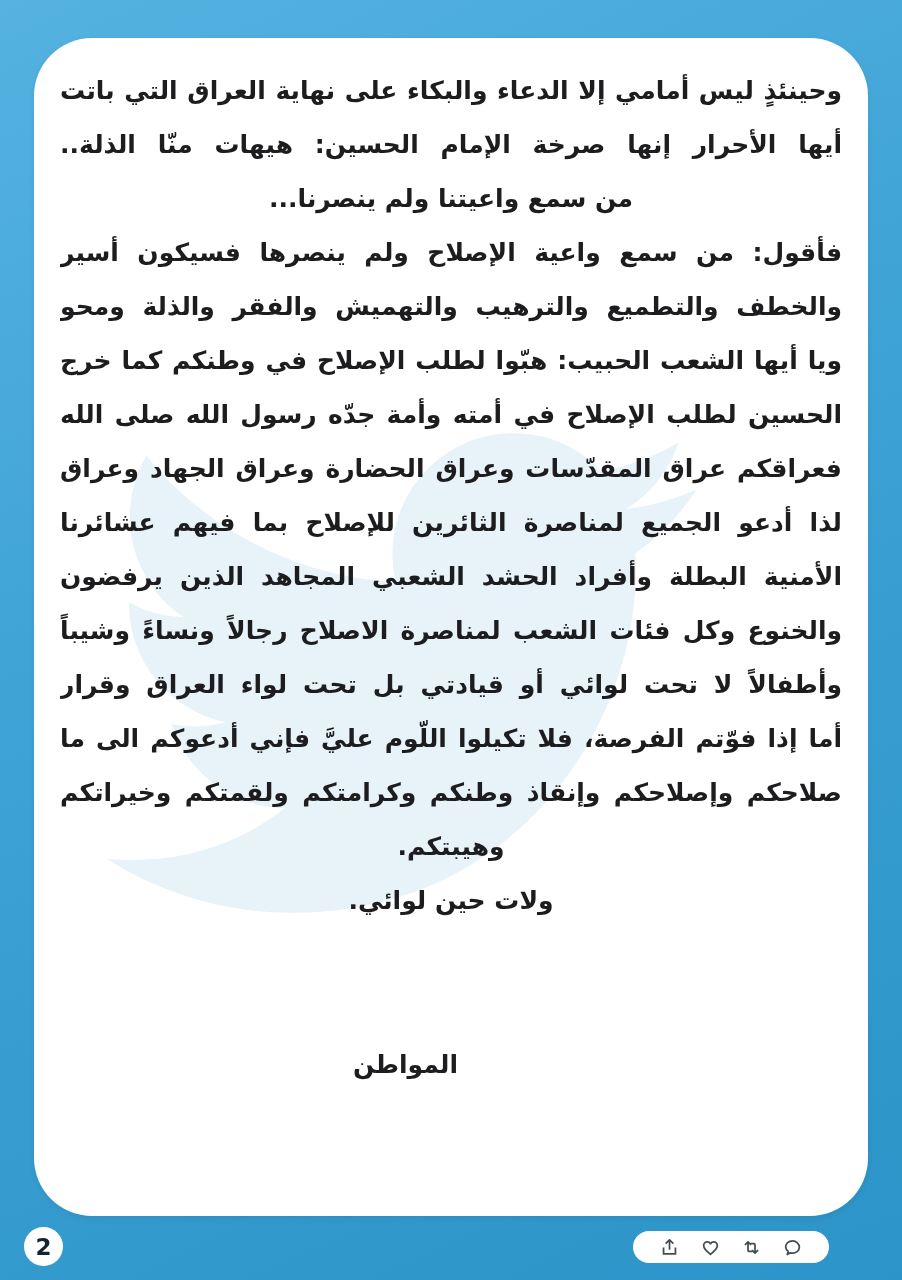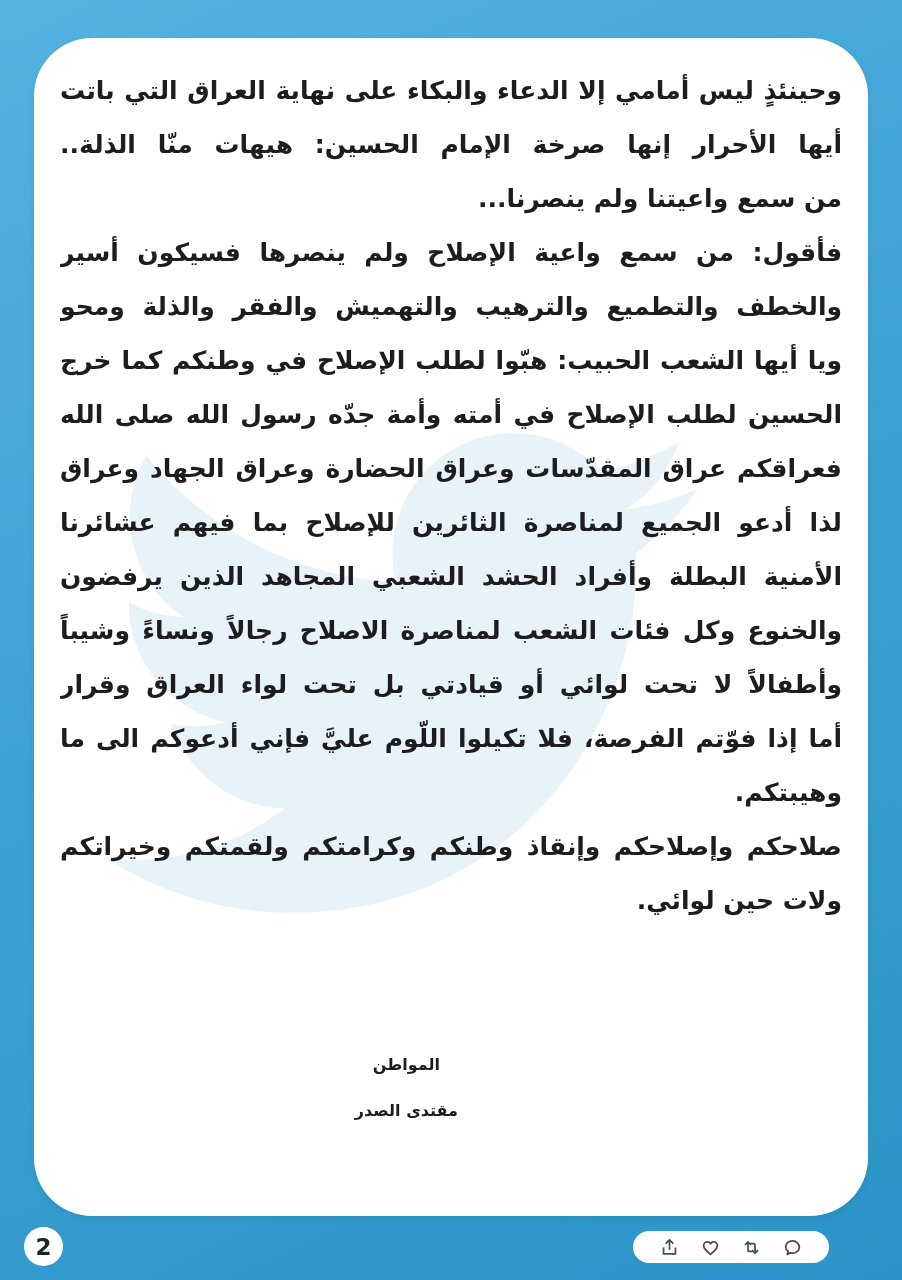--- a/index.html
+++ b/index.html
@@ -19,24 +19,24 @@
   }
   .doc-text{
     position:absolute;left:26px;right:26px;top:26px;
     direction:rtl;color:#1d1d1f;
   }
   .line{
     font-size:25px;font-weight:bold;height:54px;line-height:54px;
     white-space:normal;overflow:hidden;
   }
   .line.justify{text-align:justify;text-align-last:justify;}
-  .line.partial{text-align:right;}
+  .line.partial{text-align:center;}
   .signature{
     position:absolute;top:1004px;right:410px;direction:rtl;
-    text-align:center;color:#1d1d1f;font-weight:bold;font-size:16px;
+    text-align:center;color:#1d1d1f;font-weight:bold;font-size:25px;
     line-height:46px;white-space:nowrap;
   }
   .page-badge{
     position:absolute;left:24px;top:1227px;width:39px;height:39px;
     border-radius:50%;background:#ffffff;display:flex;align-items:center;
     justify-content:center;font-size:23px;font-weight:bold;color:#16242e;
   }
   .actions-pill{
     position:absolute;left:633px;top:1231px;width:196px;height:32px;
     background:#ffffff;border-radius:17px;display:flex;align-items:center;
@@ -62,28 +62,27 @@
       <div class="line justify">فأقول: من سمع واعية الإصلاح ولم ينصرها فسيكون أسير العنف والمليشيات</div>
       <div class="line justify">والخطف والتطميع والترهيب والتهميش والفقر والذلة ومحو الكرامة.</div>
       <div class="line justify">ويا أيها الشعب الحبيب: هبّوا لطلب الإصلاح في وطنكم كما خرج الإمام</div>
       <div class="line justify">الحسين لطلب الإصلاح في أمته وأمة جدّه رسول الله صلى الله عليه وآله.</div>
       <div class="line justify">فعراقكم عراق المقدّسات وعراق الحضارة وعراق الجهاد وعراق الربيع</div>
       <div class="line justify">لذا أدعو الجميع لمناصرة الثائرين للإصلاح بما فيهم عشائرنا الأبية وقواتنا</div>
       <div class="line justify">الأمنية البطلة وأفراد الحشد الشعبي المجاهد الذين يرفضون الخضوع</div>
       <div class="line justify">والخنوع وكل فئات الشعب لمناصرة الاصلاح رجالاً ونساءً وشيباً وشباباً</div>
       <div class="line justify">وأطفالاً  لا تحت لوائي أو قيادتي بل تحت لواء العراق وقرار الشعب،</div>
       <div class="line justify">أما إذا فوّتم الفرصة، فلا تكيلوا اللّوم عليَّ فإني أدعوكم الى ما فيه</div>
+      <div class="line justify">صلاحكم وإصلاحكم وإنقاذ وطنكم وكرامتكم ولقمتكم وخيراتكم</div>
       <div class="line partial">وهيبتكم.</div>
-      <div class="line justify">صلاحكم وإصلاحكم وإنقاذ وطنكم وكرامتكم ولقمتكم وخيراتكم</div>
       <div class="line partial">ولات حين لوائي.</div>
     </div>
 
   <div class="signature">
     <div>المواطن</div>
-    <div>مقتدى الصدر</div>
   </div>
 
 </div>
 
 <div class="page-badge">
   <span>2</span>
 </div>
 
 <div class="actions-pill">
   <svg class="action-icon" viewBox="0 0 24 24">

